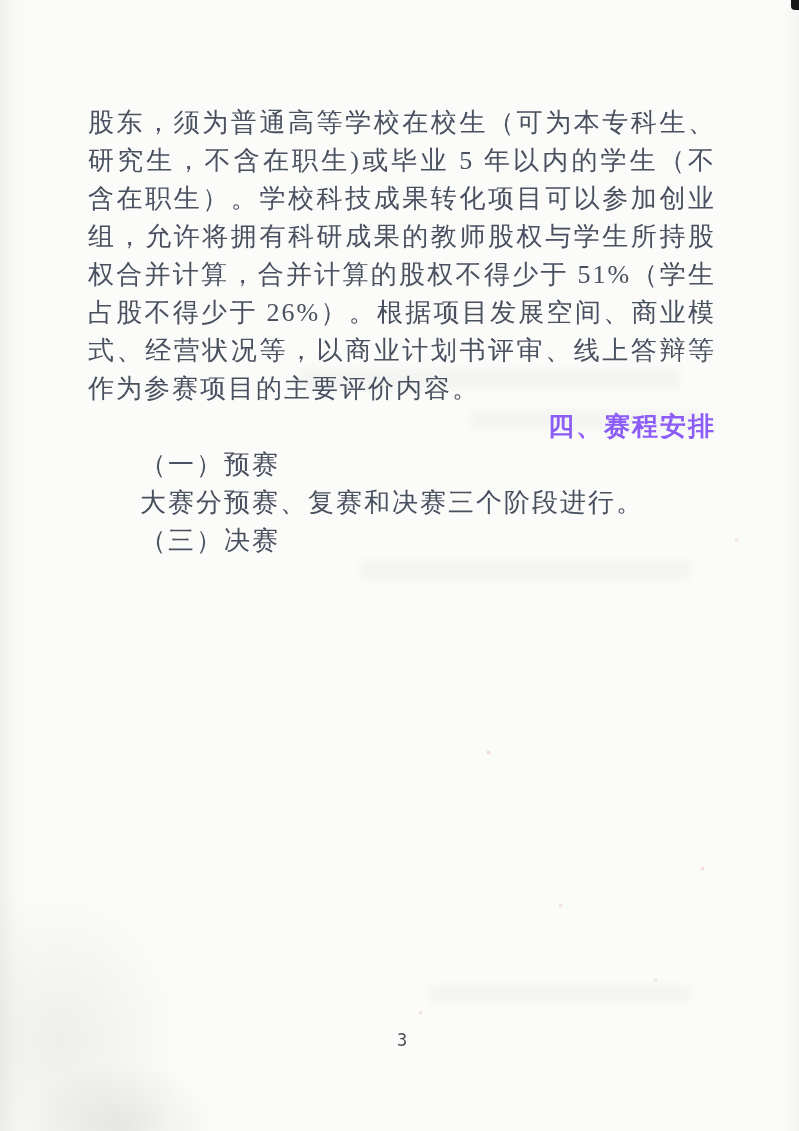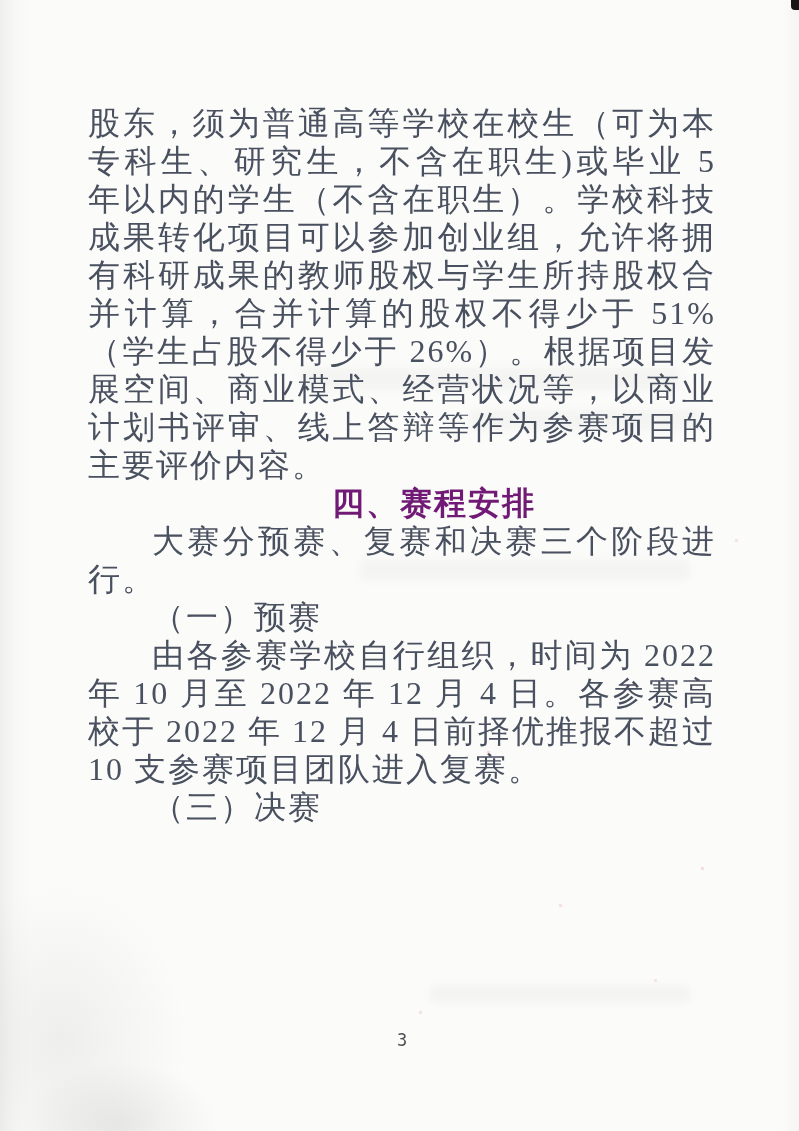--- a/index.html
+++ b/index.html
@@ -65,31 +65,31 @@
 
   .content {
     position: absolute;
     left: 88px;
     top: 104px;
     width: 628px;
     color: #49505f;
   }
   .content p, .content h3 {
     margin: 0;
-    font-size: 32px;
+    font-size: 26px;
     line-height: 38px;
     letter-spacing: 2px;
     text-align: justify;
     font-weight: normal;
   }
   .indent { text-indent: 2em; }
   h3.doc-heading {
     font-weight: bold;
-    color: #701a75;
-    text-align: center;
+    color: #8b5cf6;
+    text-align: right;
   }
   .page-number {
     position: absolute;
     left: 88px;
     width: 628px;
     top: 1030px;
     text-align: center;
     font-size: 17px;
     color: #4b4d52;
     font-family: "DejaVu Sans Mono", "Liberation Mono", monospace;
@@ -106,25 +106,24 @@
   <div class="ghost g1"></div>
   <div class="ghost g2"></div>
   <div class="ghost g3"></div>
   <div class="ghost g4"></div>
 
   <div class="content">
     <p>股东，须为普通高等学校在校生（可为本专科生、研究生，不含在职生)或毕业 5 年以内的学生（不含在职生）。学校科技成果转化项目可以参加创业组，允许将拥有科研成果的教师股权与学生所持股权合并计算，合并计算的股权不得少于 51%（学生占股不得少于 26%）。根据项目发展空间、商业模式、经营状况等，以商业计划书评审、线上答辩等作为参赛项目的主要评价内容。</p>
 
     <h3 class="doc-heading indent">四、赛程安排</h3>
 
+    <p class="indent">（一）预赛</p>
+
     <p class="indent">大赛分预赛、复赛和决赛三个阶段进行。</p>
 
-    <p class="indent">（一）预赛</p>
-
-    <p class="indent">由各参赛学校自行组织，时间为 2022 年 10 月至 2022 年 12 月 4 日。各参赛高校于 2022 年 12 月 4 日前择优推报不超过 10 支参赛项目团队进入复赛。</p>
 
 
 
 
     <p class="indent">（三）决赛</p>
   </div>
 
   <div class="page-number">3</div>
 </div>
 

